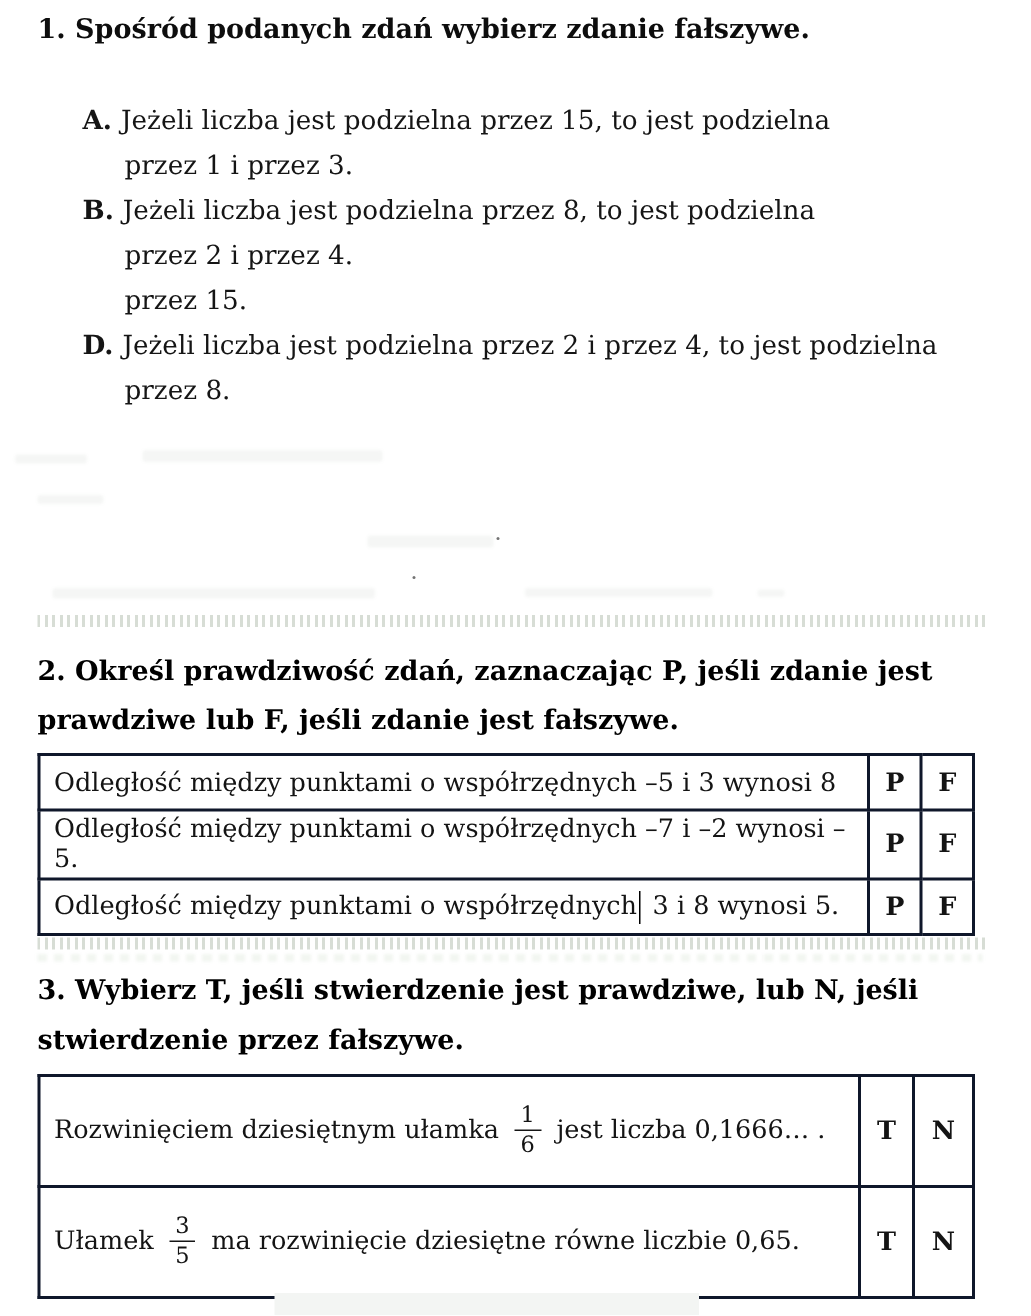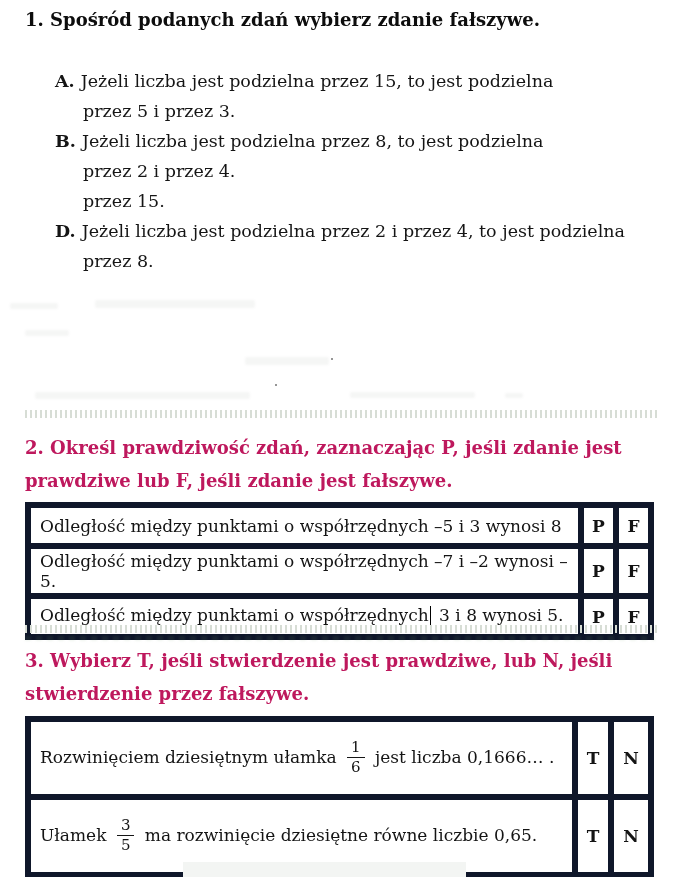--- a/index.html
+++ b/index.html
@@ -22,26 +22,26 @@
   .divider {
     position:absolute; left:25px; width:635px; height:8px;
     background:repeating-linear-gradient(to right, #d7ddd5 0px, #d7ddd5 2px, transparent 2px, transparent 5px);
   }
   .divider-echo { position:absolute; left:25px; width:630px; height:5px;
     background:repeating-linear-gradient(to right, rgba(122,163,111,0.10) 0 6px, transparent 6px 11px);
     filter:blur(1px);
   }
 
   
-  .q-head { position:absolute; left:25px; width:650px; font-weight:bold; font-size:18px; line-height:33px; color:#be185d; }
+  .q-head { position:absolute; left:25px; width:650px; font-weight:bold; font-size:18px; line-height:33px; color:#000000; }
   .q-head .hl { white-space:nowrap; }
 
   
   table.quiz { position:absolute; left:25px; border-collapse:collapse; table-layout:fixed; }
-  table.quiz td { border:6px solid #0f172a; font-size:17px; color:#141414; background:#ffffff; }
+  table.quiz td { border:2px solid #0f172a; font-size:17px; color:#141414; background:#ffffff; }
   td.stmt { padding:2px 6px 2px 9px; text-align:left; vertical-align:middle; }
   td.ans { text-align:center; vertical-align:middle; font-weight:bold; font-size:18px; cursor:pointer; }
   .t1 td { height:31px; }
   .t2 td { height:68px; }
 
   
   .caret { display:inline-block; width:1px; height:22px; background:#000; vertical-align:middle; margin:0 3px 0 1px; }
 
   
   .frac { display:inline-block; vertical-align:middle; text-align:center; font-size:15px; line-height:1.12; margin:0 5px; position:relative; top:-1px; }
@@ -55,21 +55,21 @@
 <body>
 
 <div class="page">
 
   <div class="q1">
     <div class="q-title">1. Spośród podanych zdań wybierz zdanie fałszywe.</div>
     <div class="options">
 
       <div class="option">
         <div class="opt-line1"><span class="opt-letter">A.</span><span>Jeżeli liczba jest podzielna przez 15, to jest podzielna</span></div>
-        <div class="opt-line2">przez 5 i przez 3.</div>
+        <div class="opt-line2">przez 1 i przez 3.</div>
       </div>
 
       <div class="option">
         <div class="opt-line1"><span class="opt-letter">B.</span><span>Jeżeli liczba jest podzielna przez 8, to jest podzielna</span></div>
         <div class="opt-line2">przez 2 i przez 4.</div>
       </div>
 
       <div class="option">
         <div class="opt-line2">przez 15.</div>
       </div>

